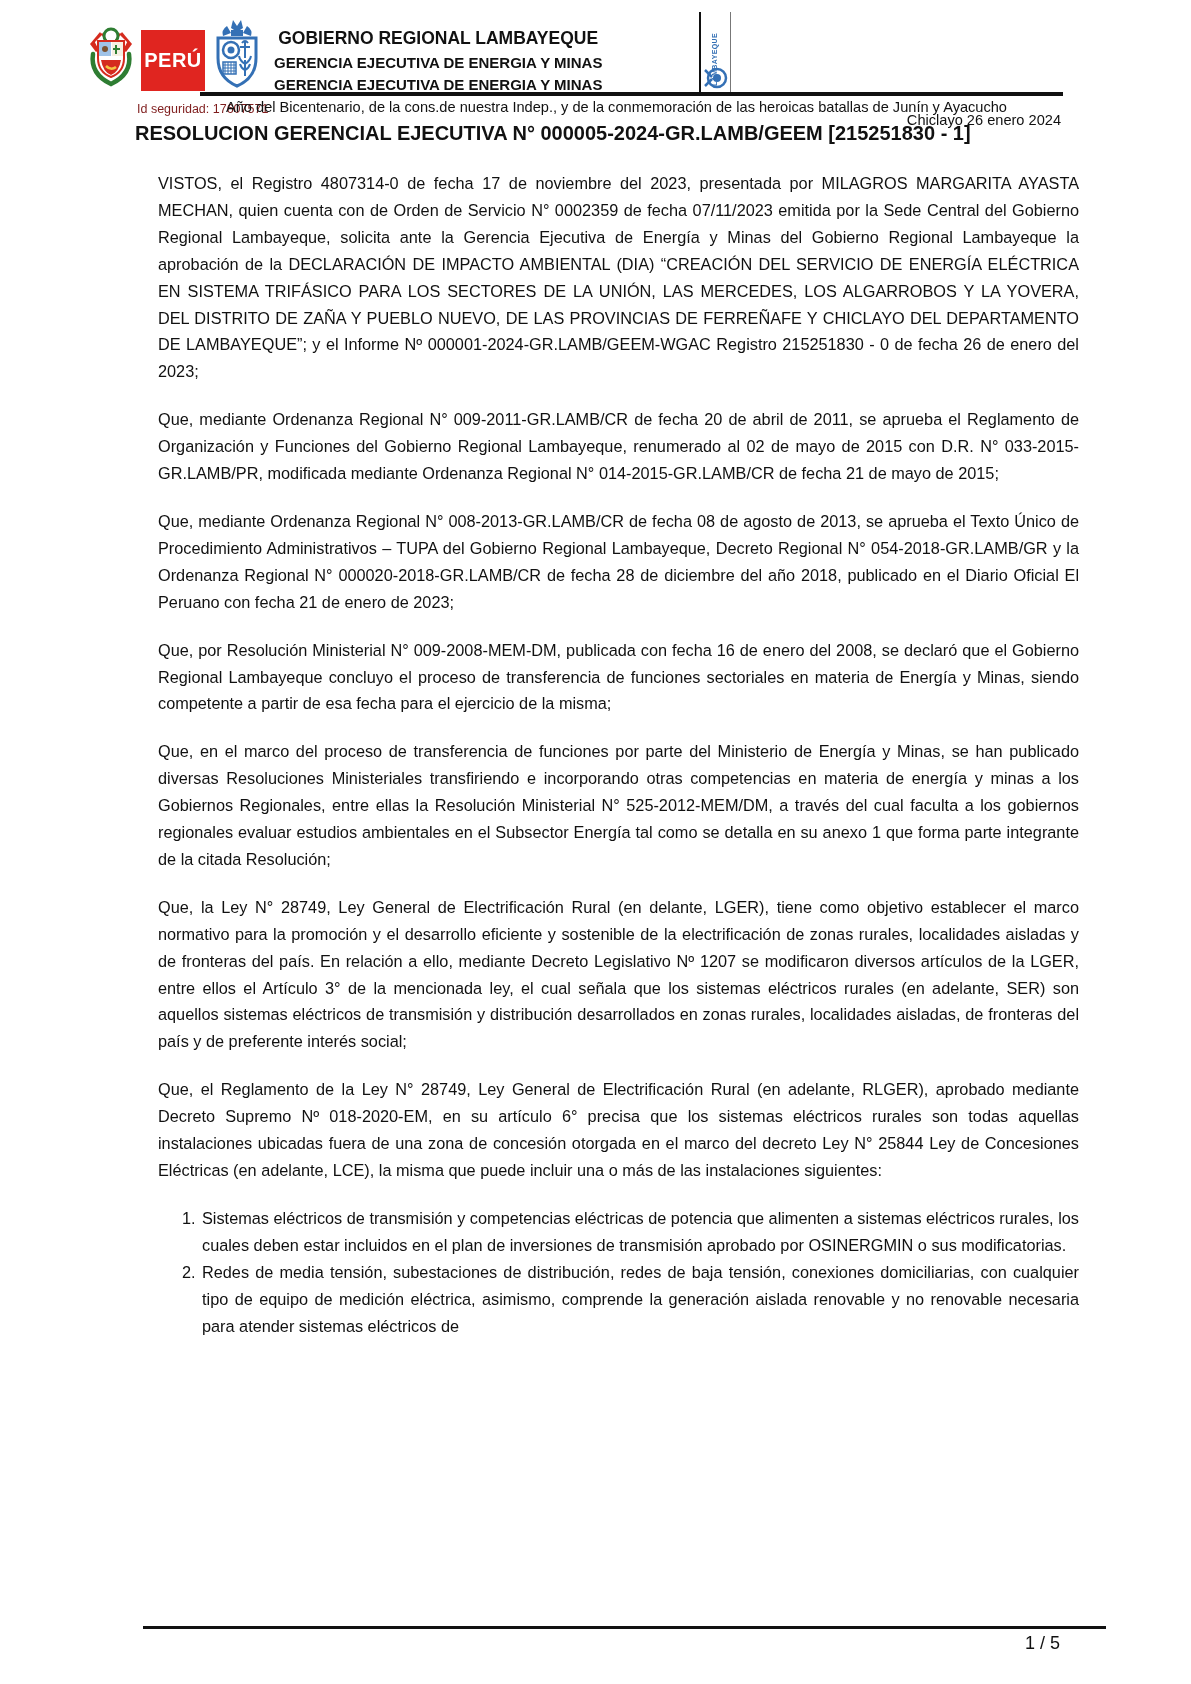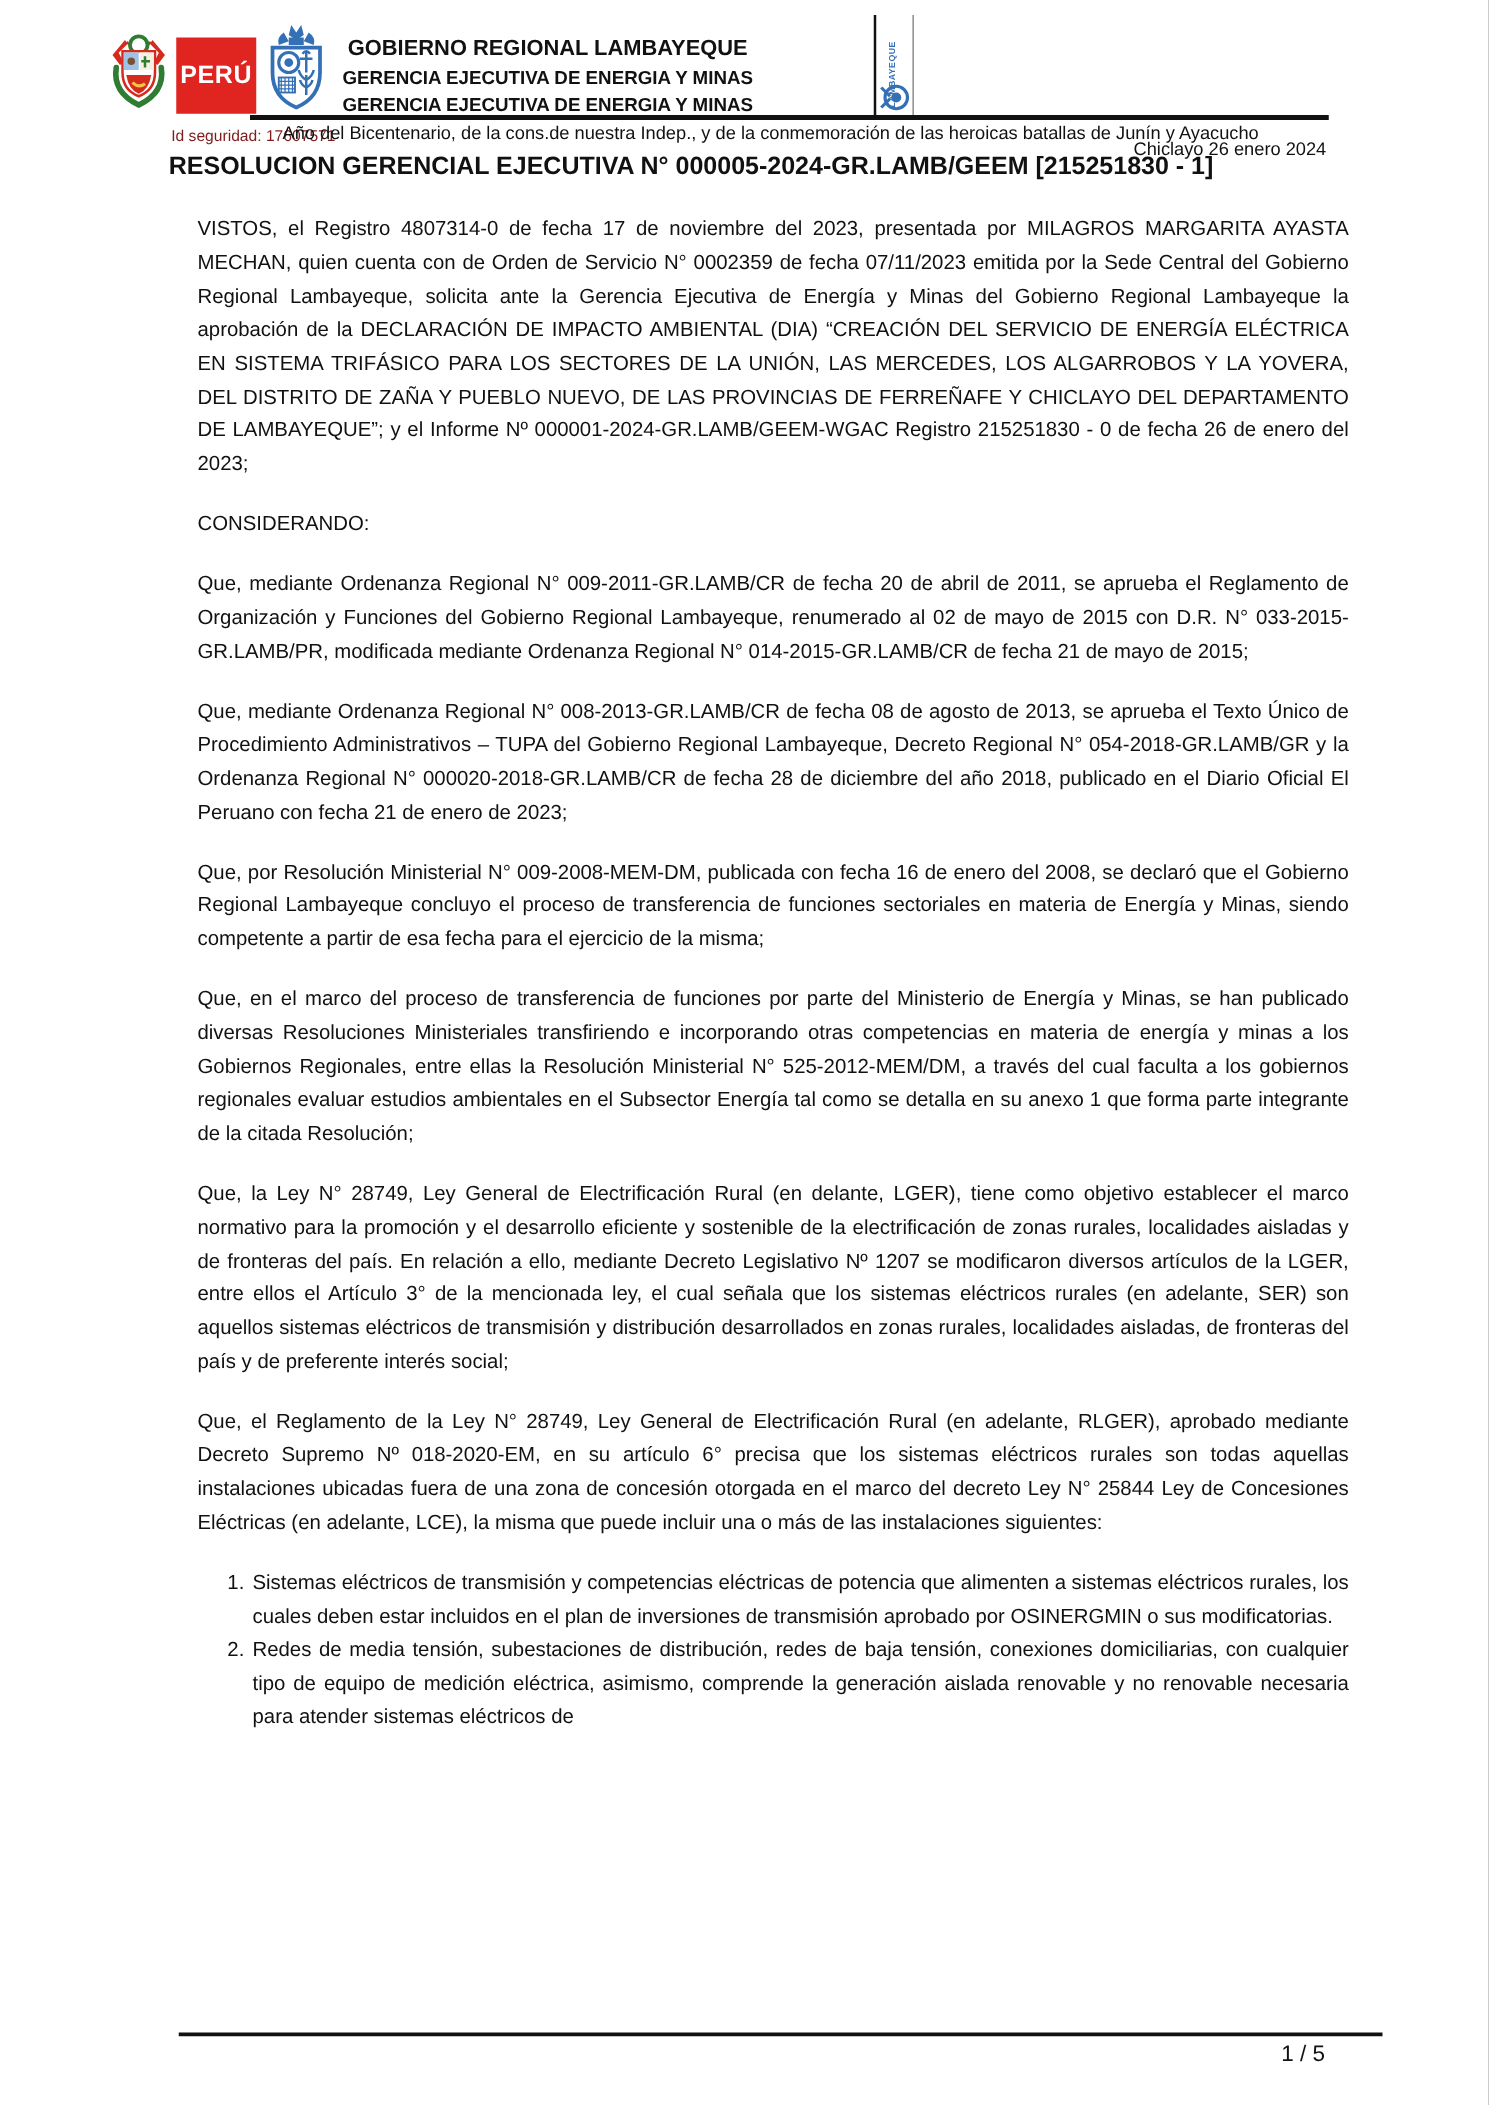--- a/index.html
+++ b/index.html
@@ -131,21 +131,20 @@
   <div class="header-rule"></div>
 
   <div class="id-seguridad">Id seguridad: 17607571</div>
   <div class="motto">Año del Bicentenario, de la cons.de nuestra Indep., y de la conmemoración de las heroicas batallas de Junín y Ayacucho</div>
   <div class="place-date">Chiclayo 26 enero 2024</div>
 
   <h1 class="doc-title">RESOLUCION GERENCIAL EJECUTIVA N° 000005-2024-GR.LAMB/GEEM [215251830 - 1]</h1>
 
   <main class="body-text">
     <p>VISTOS, el Registro 4807314-0 de fecha 17 de noviembre del 2023, presentada por MILAGROS MARGARITA AYASTA MECHAN, quien cuenta con de Orden de Servicio N° 0002359 de fecha 07/11/2023 emitida por la Sede Central del Gobierno Regional Lambayeque, solicita ante la Gerencia Ejecutiva de Energía y Minas del Gobierno Regional Lambayeque la aprobación de la DECLARACIÓN DE IMPACTO AMBIENTAL (DIA) “CREACIÓN DEL SERVICIO DE ENERGÍA ELÉCTRICA EN SISTEMA TRIFÁSICO PARA LOS SECTORES DE LA UNIÓN, LAS MERCEDES, LOS ALGARROBOS Y LA YOVERA, DEL DISTRITO DE ZAÑA Y PUEBLO NUEVO, DE LAS PROVINCIAS DE FERREÑAFE Y CHICLAYO DEL DEPARTAMENTO DE LAMBAYEQUE”; y el Informe Nº 000001-2024-GR.LAMB/GEEM-WGAC Registro 215251830 - 0 de fecha 26 de enero del 2023;</p>
-    <p class="heading">CONSIDERANDO:</p>
     <p>Que, mediante Ordenanza Regional N° 009-2011-GR.LAMB/CR de fecha 20 de abril de 2011, se aprueba el Reglamento de Organización y Funciones del Gobierno Regional Lambayeque, renumerado al 02 de mayo de 2015 con D.R. N° 033-2015-GR.LAMB/PR, modificada mediante Ordenanza Regional N° 014-2015-GR.LAMB/CR de fecha 21 de mayo de 2015;</p>
     <p>Que, mediante Ordenanza Regional N° 008-2013-GR.LAMB/CR de fecha 08 de agosto de 2013, se aprueba el Texto Único de Procedimiento Administrativos – TUPA del Gobierno Regional Lambayeque, Decreto Regional N° 054-2018-GR.LAMB/GR y la Ordenanza Regional N° 000020-2018-GR.LAMB/CR de fecha 28 de diciembre del año 2018, publicado en el Diario Oficial El Peruano con fecha 21 de enero de 2023;</p>
     <p>Que, por Resolución Ministerial N° 009-2008-MEM-DM, publicada con fecha 16 de enero del 2008, se declaró que el Gobierno Regional Lambayeque concluyo el proceso de transferencia de funciones sectoriales en materia de Energía y Minas, siendo competente a partir de esa fecha para el ejercicio de la misma;</p>
     <p>Que, en el marco del proceso de transferencia de funciones por parte del Ministerio de Energía y Minas, se han publicado diversas Resoluciones Ministeriales transfiriendo e incorporando otras competencias en materia de energía y minas a los Gobiernos Regionales, entre ellas la Resolución Ministerial N° 525-2012-MEM/DM, a través del cual faculta a los gobiernos regionales evaluar estudios ambientales en el Subsector Energía tal como se detalla en su anexo 1 que forma parte integrante de la citada Resolución;</p>
     <p>Que, la Ley N° 28749, Ley General de Electrificación Rural (en delante, LGER), tiene como objetivo establecer el marco normativo para la promoción y el desarrollo eficiente y sostenible de la electrificación de zonas rurales, localidades aisladas y de fronteras del país. En relación a ello, mediante Decreto Legislativo Nº 1207 se modificaron diversos artículos de la LGER, entre ellos el Artículo 3° de la mencionada ley, el cual señala que los sistemas eléctricos rurales (en adelante, SER) son aquellos sistemas eléctricos de transmisión y distribución desarrollados en zonas rurales, localidades aisladas, de fronteras del país y de preferente interés social;</p>
     <p>Que, el Reglamento de la Ley N° 28749, Ley General de Electrificación Rural (en adelante, RLGER), aprobado mediante Decreto Supremo Nº 018-2020-EM, en su artículo 6° precisa que los sistemas eléctricos rurales son todas aquellas instalaciones ubicadas fuera de una zona de concesión otorgada en el marco del decreto Ley N° 25844 Ley de Concesiones Eléctricas (en adelante, LCE), la misma que puede incluir una o más de las instalaciones siguientes:</p>
     <ol>
       <li>Sistemas eléctricos de transmisión y competencias eléctricas de potencia que alimenten a sistemas eléctricos rurales, los cuales deben estar incluidos en el plan de inversiones de transmisión aprobado por OSINERGMIN o sus modificatorias.</li>
       <li>Redes de media tensión, subestaciones de distribución, redes de baja tensión, conexiones domiciliarias, con cualquier tipo de equipo de medición eléctrica, asimismo, comprende la generación aislada renovable y no renovable necesaria para atender sistemas eléctricos de</li>
     </ol>

